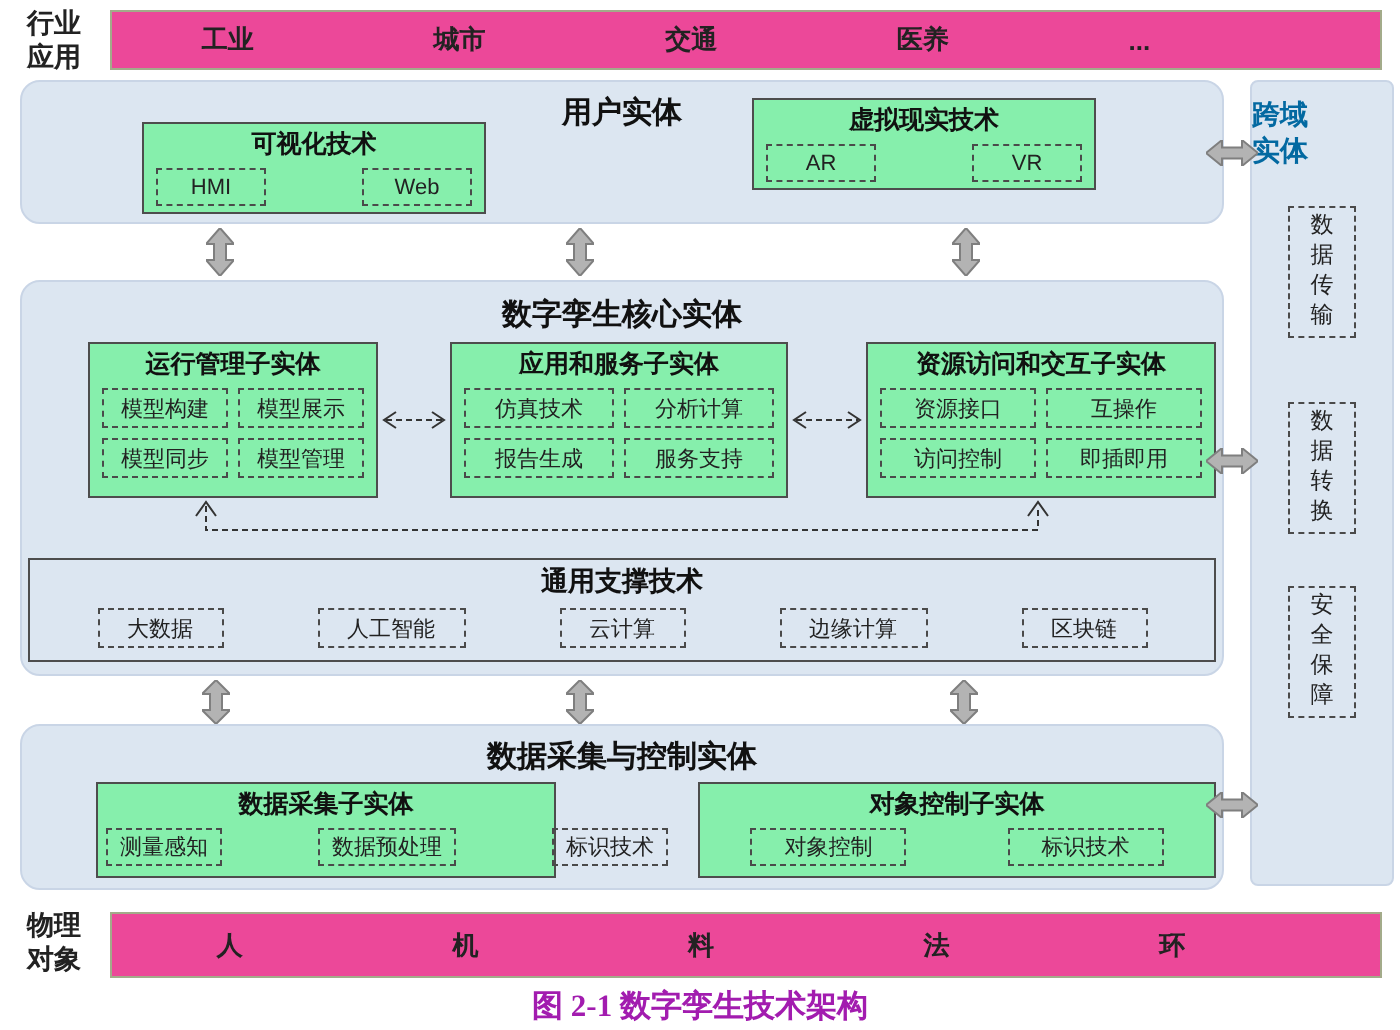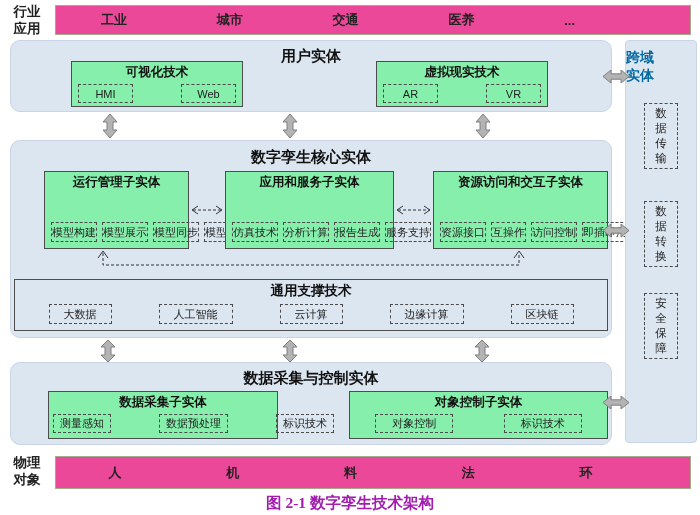--- a/index.html
+++ b/index.html
@@ -26,22 +26,22 @@
   .subbox{position:absolute;background:#86efac;border:1.5px solid #4d4d4d;
     box-sizing:border-box;}
   .subbox-title{text-align:center;font-weight:bold;font-size:12.5px;
     padding-top:2px;color:#111;white-space:nowrap;}
 
   
   .chip{border:1px dashed #4a4a4a;background:transparent;display:flex;
     align-items:center;justify-content:center;font-size:11px;color:#222;
     box-sizing:border-box;white-space:nowrap;}
 
-  .chip-grid2{display:grid;grid-template-columns:1fr 1fr 1fr 1fr;gap:5px;
-    padding:3px 6px 0 6px;margin-top:28px;}
+  .chip-grid2{display:grid;grid-template-columns:1fr 1fr;gap:5px;
+    padding:3px 6px 0 6px;}
   .chip-grid2 .chip{height:20px;}
 
   .chip-row{display:flex;justify-content:space-around;align-items:flex-end;
     padding:3px 6px 0 6px;gap:48px;}
   .chip-row .chip{height:19px;padding:0 6px;}
 
   
   .supportbox{position:absolute;background:#dce6f1;border:1.5px solid #4d4d4d;
     box-sizing:border-box;}
   .supportbox-title{text-align:center;font-weight:bold;font-size:13.5px;
@@ -89,21 +89,21 @@
     <div class="panel-title" style="top:6px;">用户实体</div>
 
     <div class="subbox" style="left:60px;top:20px;width:172px;height:46px;">
       <div class="subbox-title">可视化技术</div>
       <div class="chip-row">
         <div class="chip" style="width:72px;">HMI</div>
         <div class="chip" style="width:72px;">Web</div>
       </div>
     </div>
 
-    <div class="subbox" style="left:365px;top:20px;width:172px;height:46px;">
+    <div class="subbox" style="left:365px;top:8px;width:172px;height:46px;">
       <div class="subbox-title">虚拟现实技术</div>
       <div class="chip-row">
         <div class="chip" style="width:72px;">AR</div>
         <div class="chip" style="width:72px;">VR</div>
       </div>
     </div>
   </div>
 
   <div class="arrow" style="left:103px;top:114px;">
     <svg width="14" height="24" viewBox="0 0 14 24">

